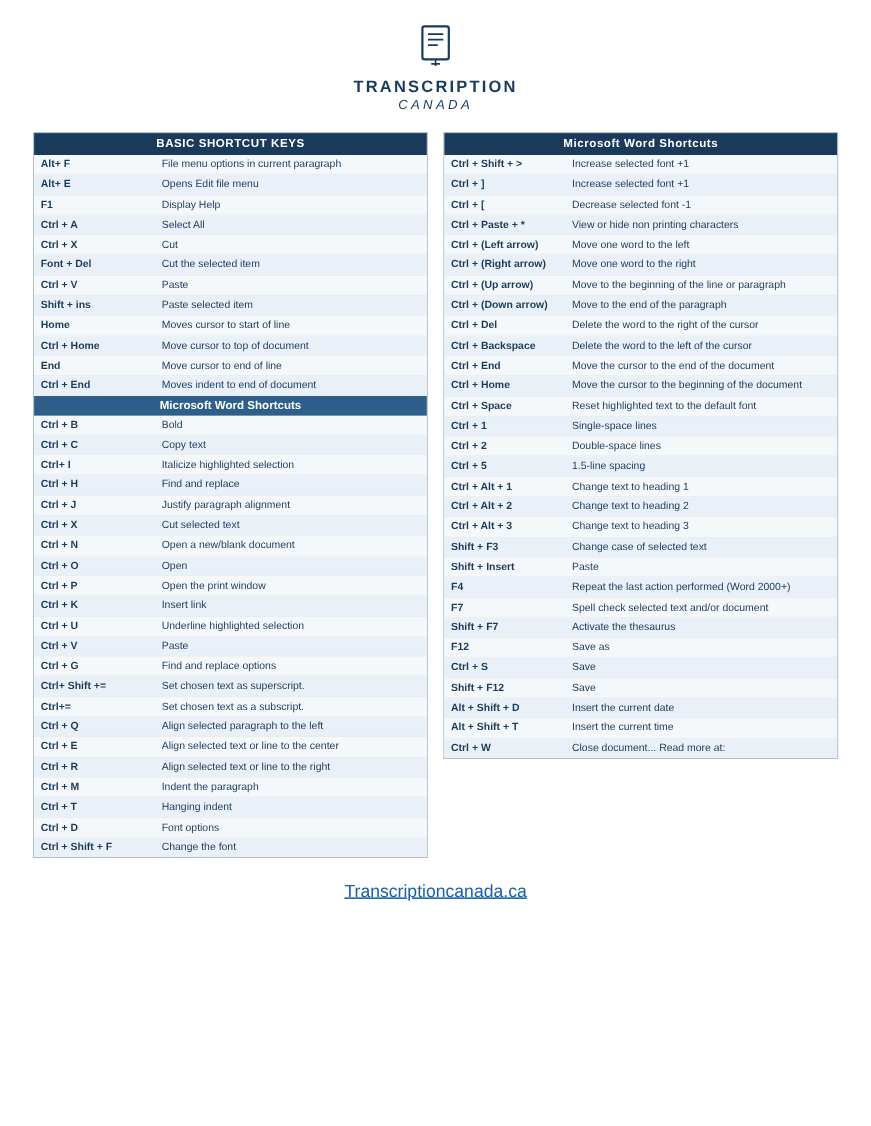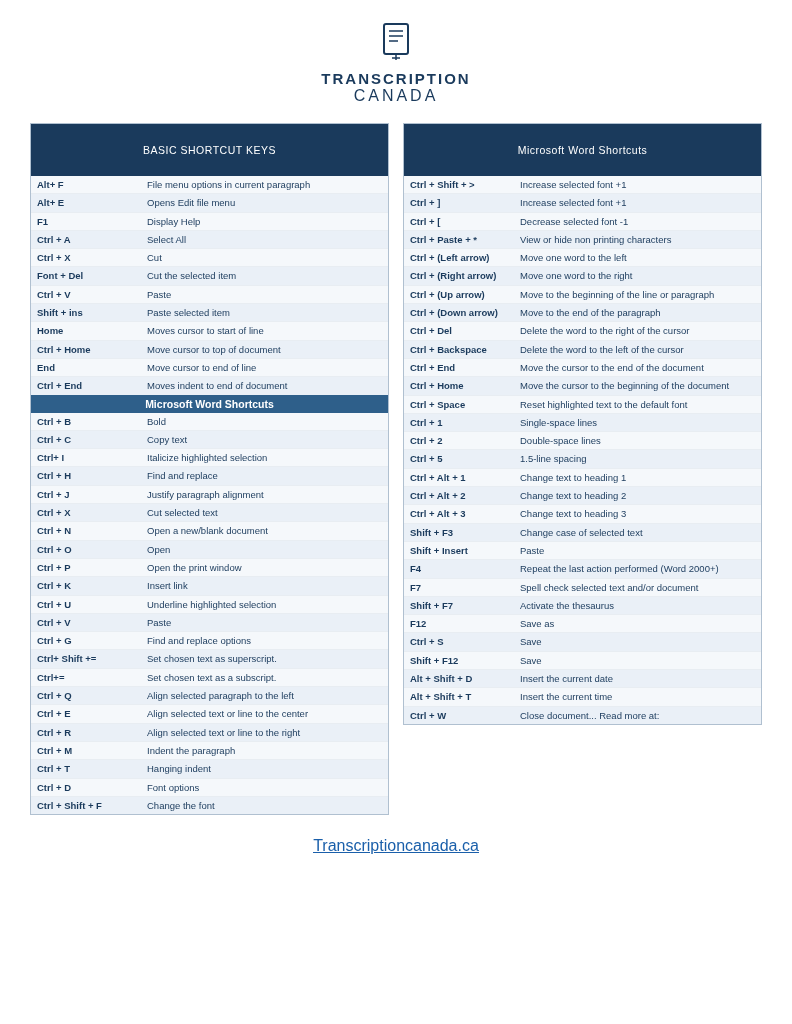--- a/index.html
+++ b/index.html
@@ -23,41 +23,42 @@
       height: 40px;
     }
     .brand-title {
       font-size: 15px;
       font-weight: 900;
       letter-spacing: 2px;
       color: #1a3a5c;
       display: block;
     }
     .brand-sub {
-      font-size: 16px;
+      font-size: 12px;
       letter-spacing: 3px;
       color: #1a3a5c;
       display: block;
+      font-style: italic;
     }
     .tables-row {
       display: flex;
       gap: 14px;
       align-items: flex-start;
     }
     .table-block {
       flex: 1;
       border: 1px solid #b0c0d0;
     }
     .table-header {
       background: #1a3a5c;
       color: #ffffff;
       font-size: 10.5px;
-      font-weight: normal;
+      font-weight: bold;
       letter-spacing: 0.5px;
-      padding: 20px 8px;
+      padding: 4px 8px;
       text-align: center;
     }
     .sub-header {
       background: #2e5f8a;
       color: #ffffff;
       font-size: 10.5px;
       font-weight: bold;
       padding: 3px 8px;
       text-align: center;
     }

